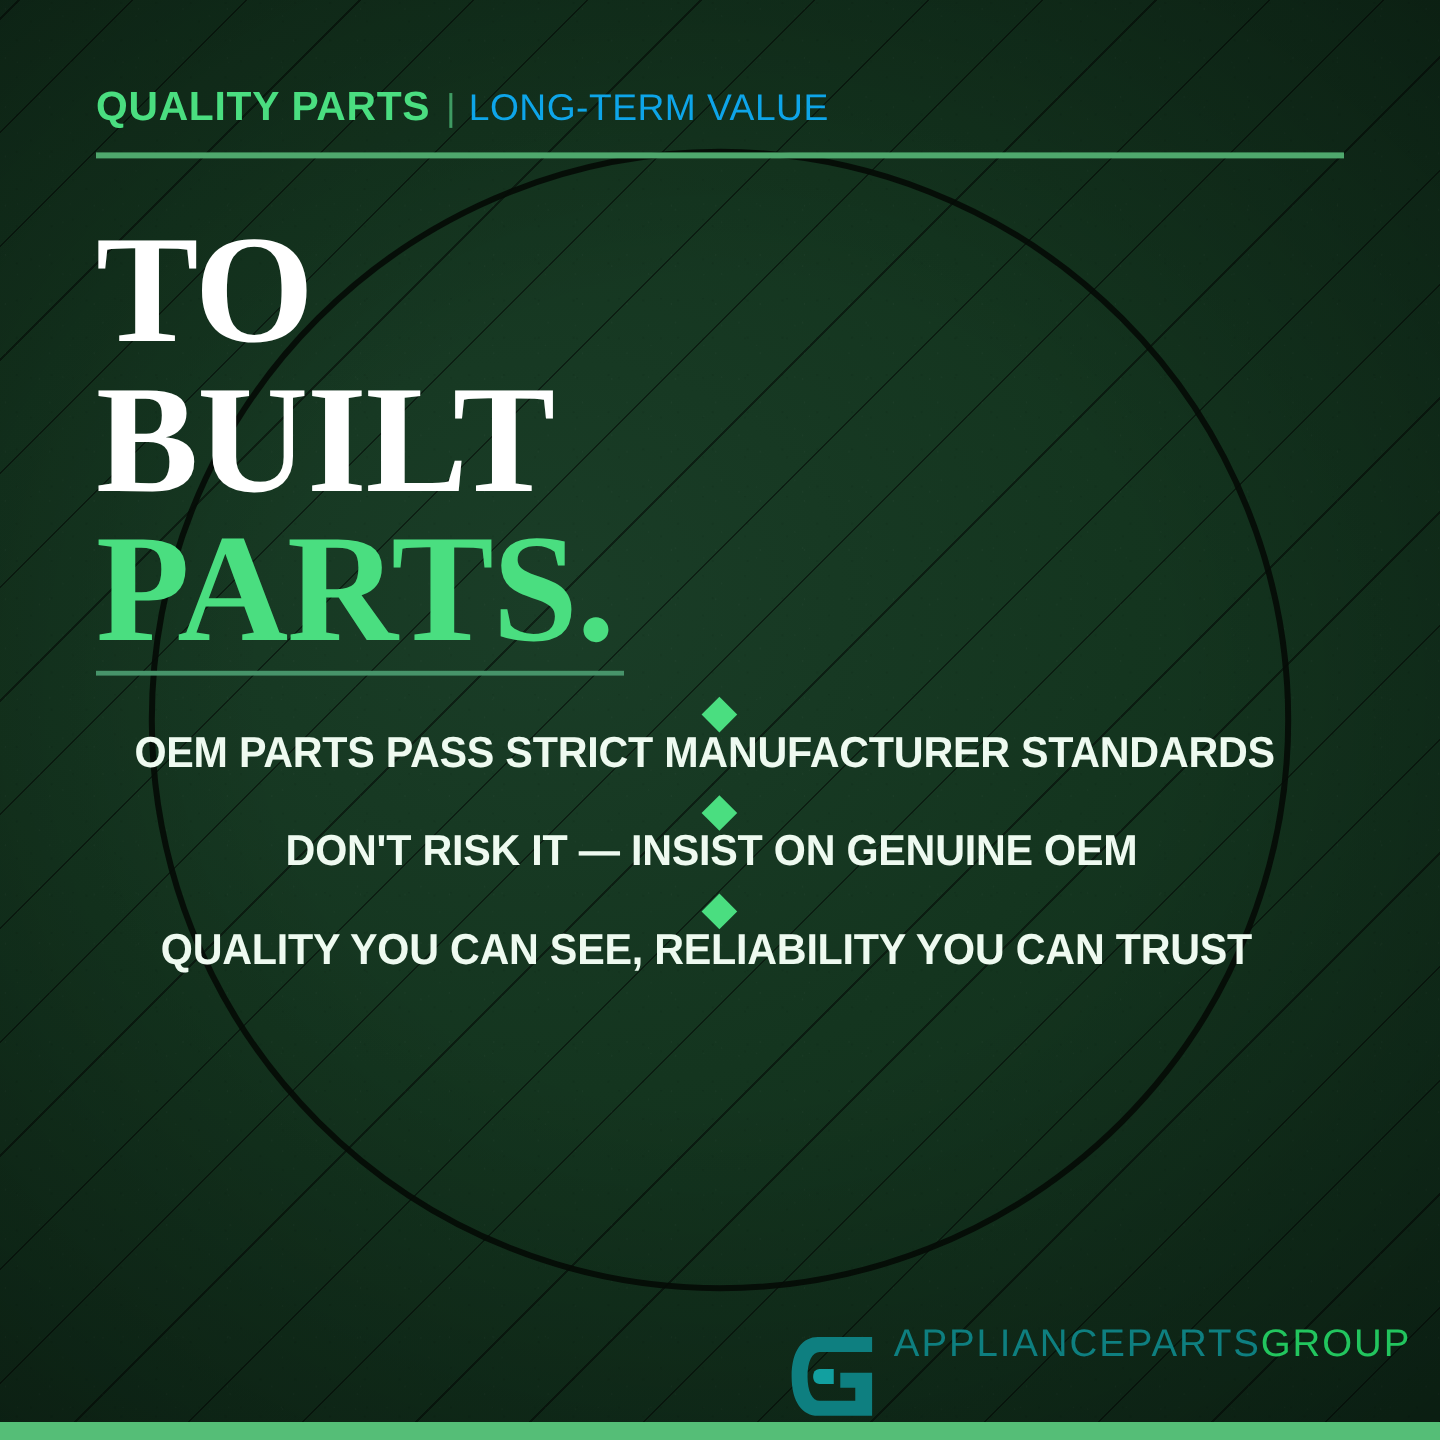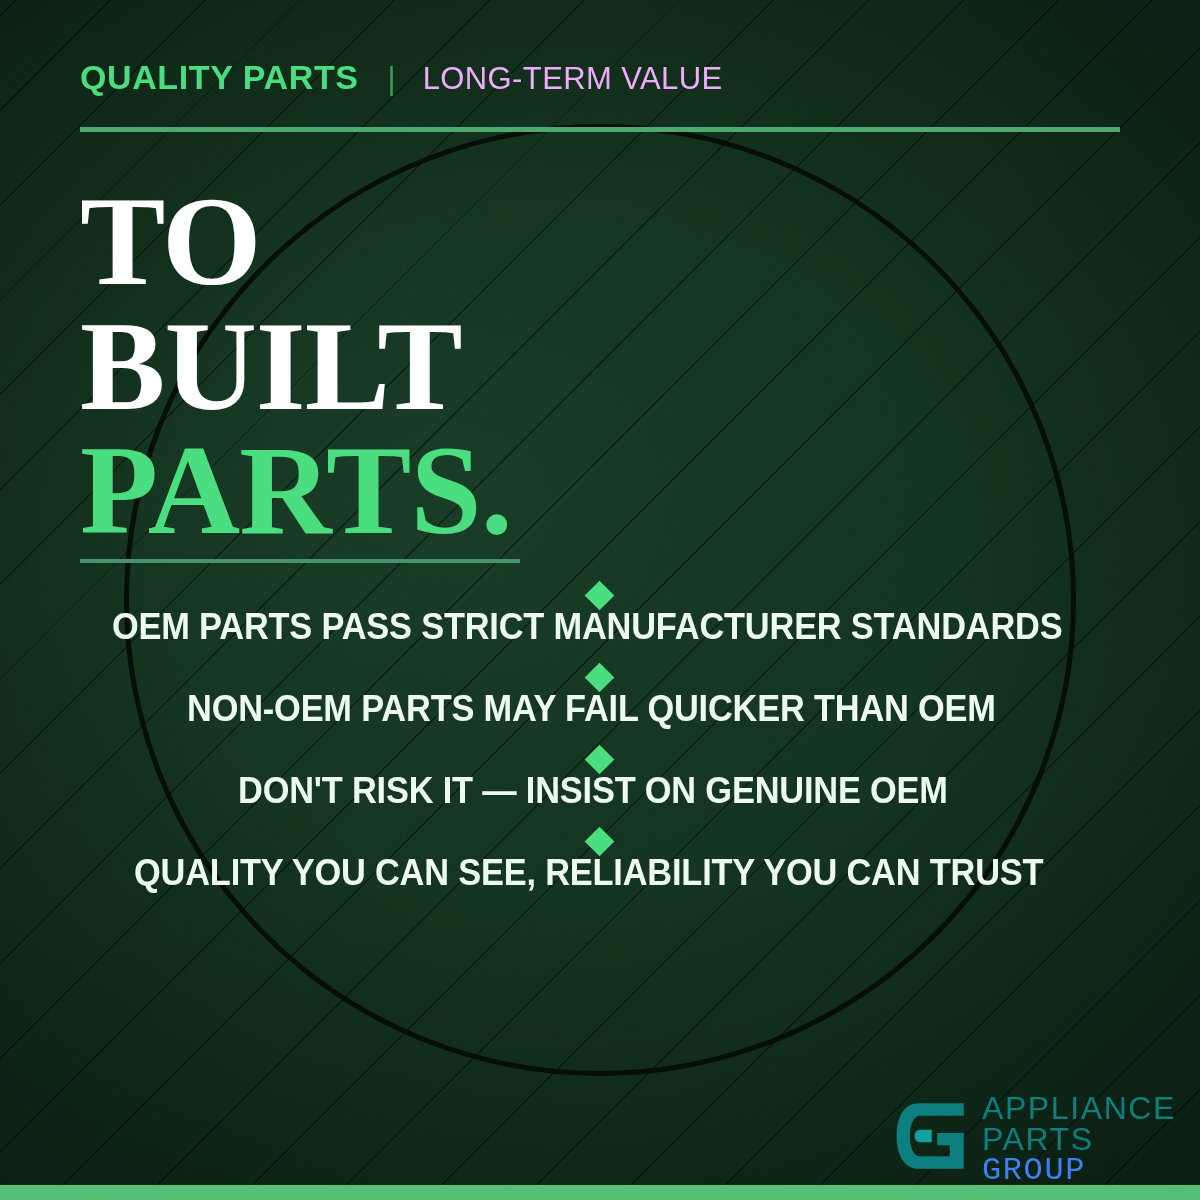--- a/index.html
+++ b/index.html
@@ -70,43 +70,43 @@
   
   .content {
     position: absolute;
     inset: 0;
     padding: 0 80px;
   }
 
   .kicker {
     position: absolute;
     left: 80px;
-    top: 58px;
+    top: 70px;
     white-space: nowrap;
     display: flex;
     align-items: baseline;
-    gap: 16px;
+    gap: 0;
   }
   .kicker-main {
     font-size: 34px;
     font-weight: 700;
     letter-spacing: 0.6px;
     color: #4ade80;
   }
   .kicker-sep {
     font-size: 31px;
     font-weight: 400;
     color: #3f9b63;
     margin: 0 11px 0 13px;
   }
   .kicker-sub {
     font-size: 31px;
     font-weight: 400;
     letter-spacing: 0.4px;
-    color: #f0abfc;
+    color: #0ea5e9;
   }
 
   .rule-top {
     position: absolute;
     left: 80px;
     top: 127px;
     width: 1040px;
     height: 5px;
     background: #4fa86d;
   }
@@ -179,31 +179,31 @@
     gap: 12px;
   }
   .logo-mark {
     width: 78px;
     height: 78px;
     margin-top: 6px;
     flex: 0 0 auto;
   }
   .logo-words {
     display: flex;
-    flex-direction: column;
+    flex-direction: row;
     line-height: 0.97;
     padding-top: 2px;
   }
   .logo-word {
     font-size: 32px;
     font-weight: 400;
     letter-spacing: 1.6px;
     color: #0e7f80;
   }
-  .logo-word.dim { color: #3b82f6; font-family: Liberation Mono, monospace; }
+  .logo-word.dim { color: #22c55e; }
 
   .bottom-bar {
     position: absolute;
     left: 0;
     right: 0;
     bottom: 0;
     height: 15px;
     background: #55be77;
   }
 </style>
@@ -233,24 +233,20 @@
       <span class="hl-line hl-white">BUILT</span>
       <span class="hl-line hl-accent">PARTS.</span>
     </h1>
 
     <div class="rule-mid"></div>
 
     <ul class="bullets">
       <li class="bullet">
         <span class="bullet-mark"></span>
         <span class="bullet-text">OEM PARTS PASS STRICT MANUFACTURER STANDARDS</span>
-      </li>
-      <li class="bullet">
-        <span class="bullet-mark"></span>
-        <span class="bullet-text">NON-OEM PARTS MAY FAIL QUICKER THAN OEM</span>
       </li>
       <li class="bullet">
         <span class="bullet-mark"></span>
         <span class="bullet-text">DON'T RISK IT — INSIST ON GENUINE OEM</span>
       </li>
       <li class="bullet">
         <span class="bullet-mark"></span>
         <span class="bullet-text">QUALITY YOU CAN SEE, RELIABILITY YOU CAN TRUST</span>
       </li>
     </ul>

